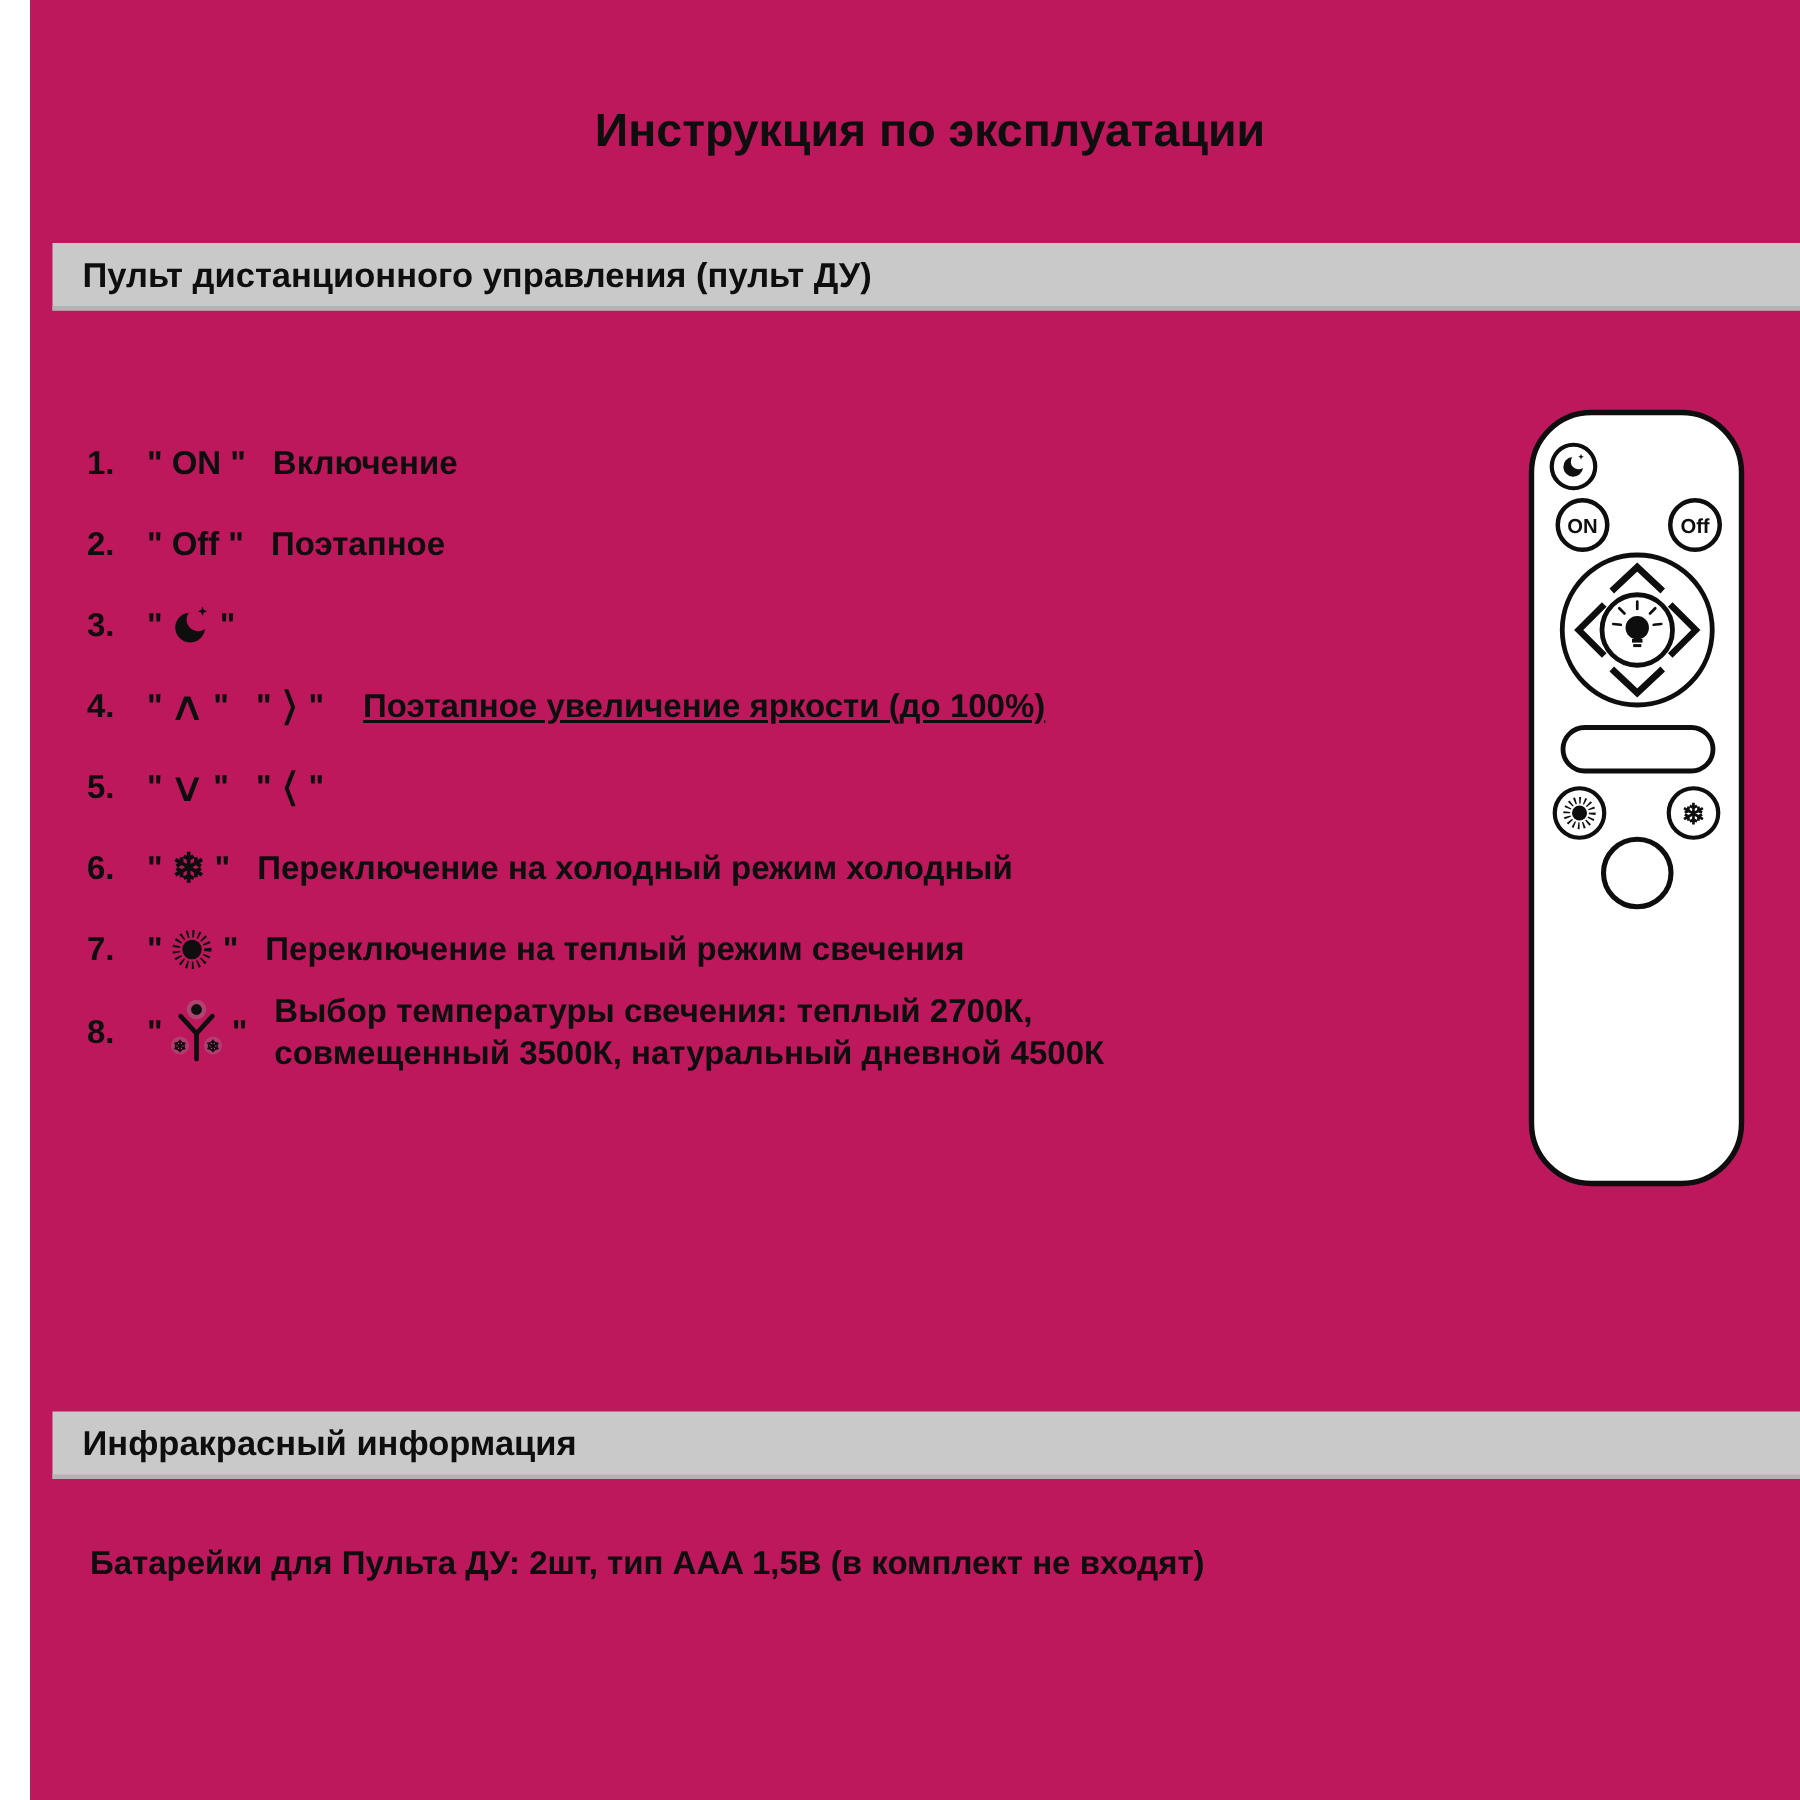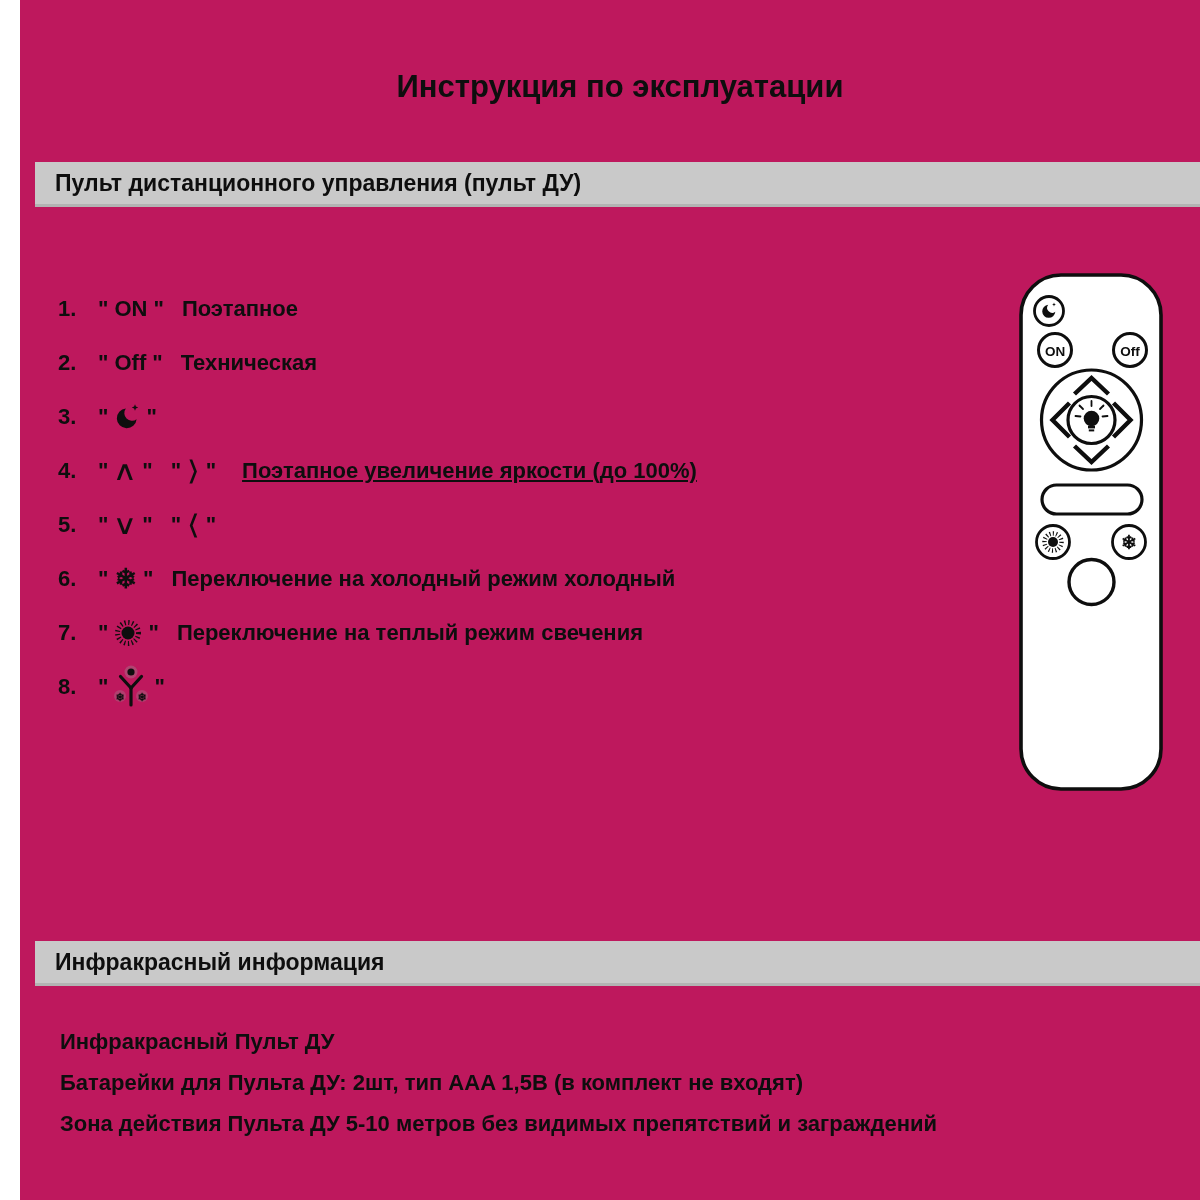--- a/index.html
+++ b/index.html
@@ -51,29 +51,29 @@
     <span>Пульт дистанционного управления (пульт ДУ)</span>
   </div>
 
   <div class="list">
 
     <div class="list-item">
       <span class="num">1.</span>
       <span class="q">"</span>
       <span class="lbl">ON</span>
       <span class="q">"</span>
+      <span class="desc">Включение</span>
+    </div>
+
+    <div class="list-item">
+      <span class="num">2.</span>
+      <span class="q">"</span>
+      <span class="lbl">Off</span>
+      <span class="q">"</span>
       <span class="desc">Поэтапное</span>
-    </div>
-
-    <div class="list-item">
-      <span class="num">2.</span>
-      <span class="q">"</span>
-      <span class="lbl">Off</span>
-      <span class="q">"</span>
-      <span class="desc">Техническая</span>
     </div>
 
     <div class="list-item">
       <span class="num">3.</span>
       <span class="q">"</span>
       <svg class="icon-svg" width="30" height="30" viewBox="0 0 30 30">
         <path d="M21 12.79A9 9 0 1 1 11.21 3A7 7 0 0 0 21 12.79z" transform="translate(1.5,3.2) scale(1.1)" fill="#0e0e0e"></path>
         <path d="M0 -3.2 L0.9 -0.9 3.2 0 0.9 0.9 0 3.2 -0.9 0.9 -3.2 0 -0.9 -0.9 Z" transform="translate(23,5.5)" fill="#0e0e0e"></path>
       </svg>
       <span class="q">"</span>
@@ -131,20 +131,24 @@
         <g stroke="#0e0e0e" stroke-width="3.2" stroke-linecap="round">
           <line x1="19" y1="23" x2="8.5" y2="11.5"></line>
           <line x1="19" y1="23" x2="29.5" y2="11.5"></line>
           <line x1="19" y1="23" x2="19" y2="40"></line>
         </g>
         <circle cx="19" cy="7" r="3.6" fill="#0e0e0e"></circle>
         <text x="8" y="35.5" font-size="11" text-anchor="middle" fill="#0e0e0e">❄</text>
         <text x="30" y="35.5" font-size="11" text-anchor="middle" fill="#0e0e0e">❄</text>
       </svg>
       <span class="q">"</span>
+      <div class="two-line">
+        <div>Выбор температуры свечения: теплый 2700К,</div>
+        <div>совмещенный 3500К, натуральный дневной 4500К</div>
+      </div>
     </div>
 
   </div>
 
   <svg class="remote" width="147" height="520" viewBox="0 0 147 520">
     <rect x="4" y="3" width="140" height="514" rx="40" fill="#ffffff" stroke="#0e0e0e" stroke-width="3.6"></rect>
 
     <g>
       <circle cx="32" cy="39" r="14.5" fill="none" stroke="#0e0e0e" stroke-width="2.8"></circle>
       <path d="M21 12.79A9 9 0 1 1 11.21 3A7 7 0 0 0 21 12.79z" transform="translate(23,30.5) scale(0.73)" fill="#0e0e0e"></path>
@@ -194,18 +198,16 @@
     </g>
 
     <circle cx="74.5" cy="310" r="22.5" fill="none" stroke="#0e0e0e" stroke-width="3.4"></circle>
   </svg>
 
   <div class="section-bar bar-tech">
     <span>Инфракрасный информация</span>
   </div>
 
   <div class="tech-lines">
-    <p>Инфракрасный Пульт ДУ</p>
     <p>Батарейки для Пульта ДУ: 2шт, тип AAA 1,5В (в комплект не входят)</p>
-    <p>Зона действия Пульта ДУ 5-10 метров без видимых препятствий и заграждений</p>
   </div>
 
 </div>
 
 </body></html>

